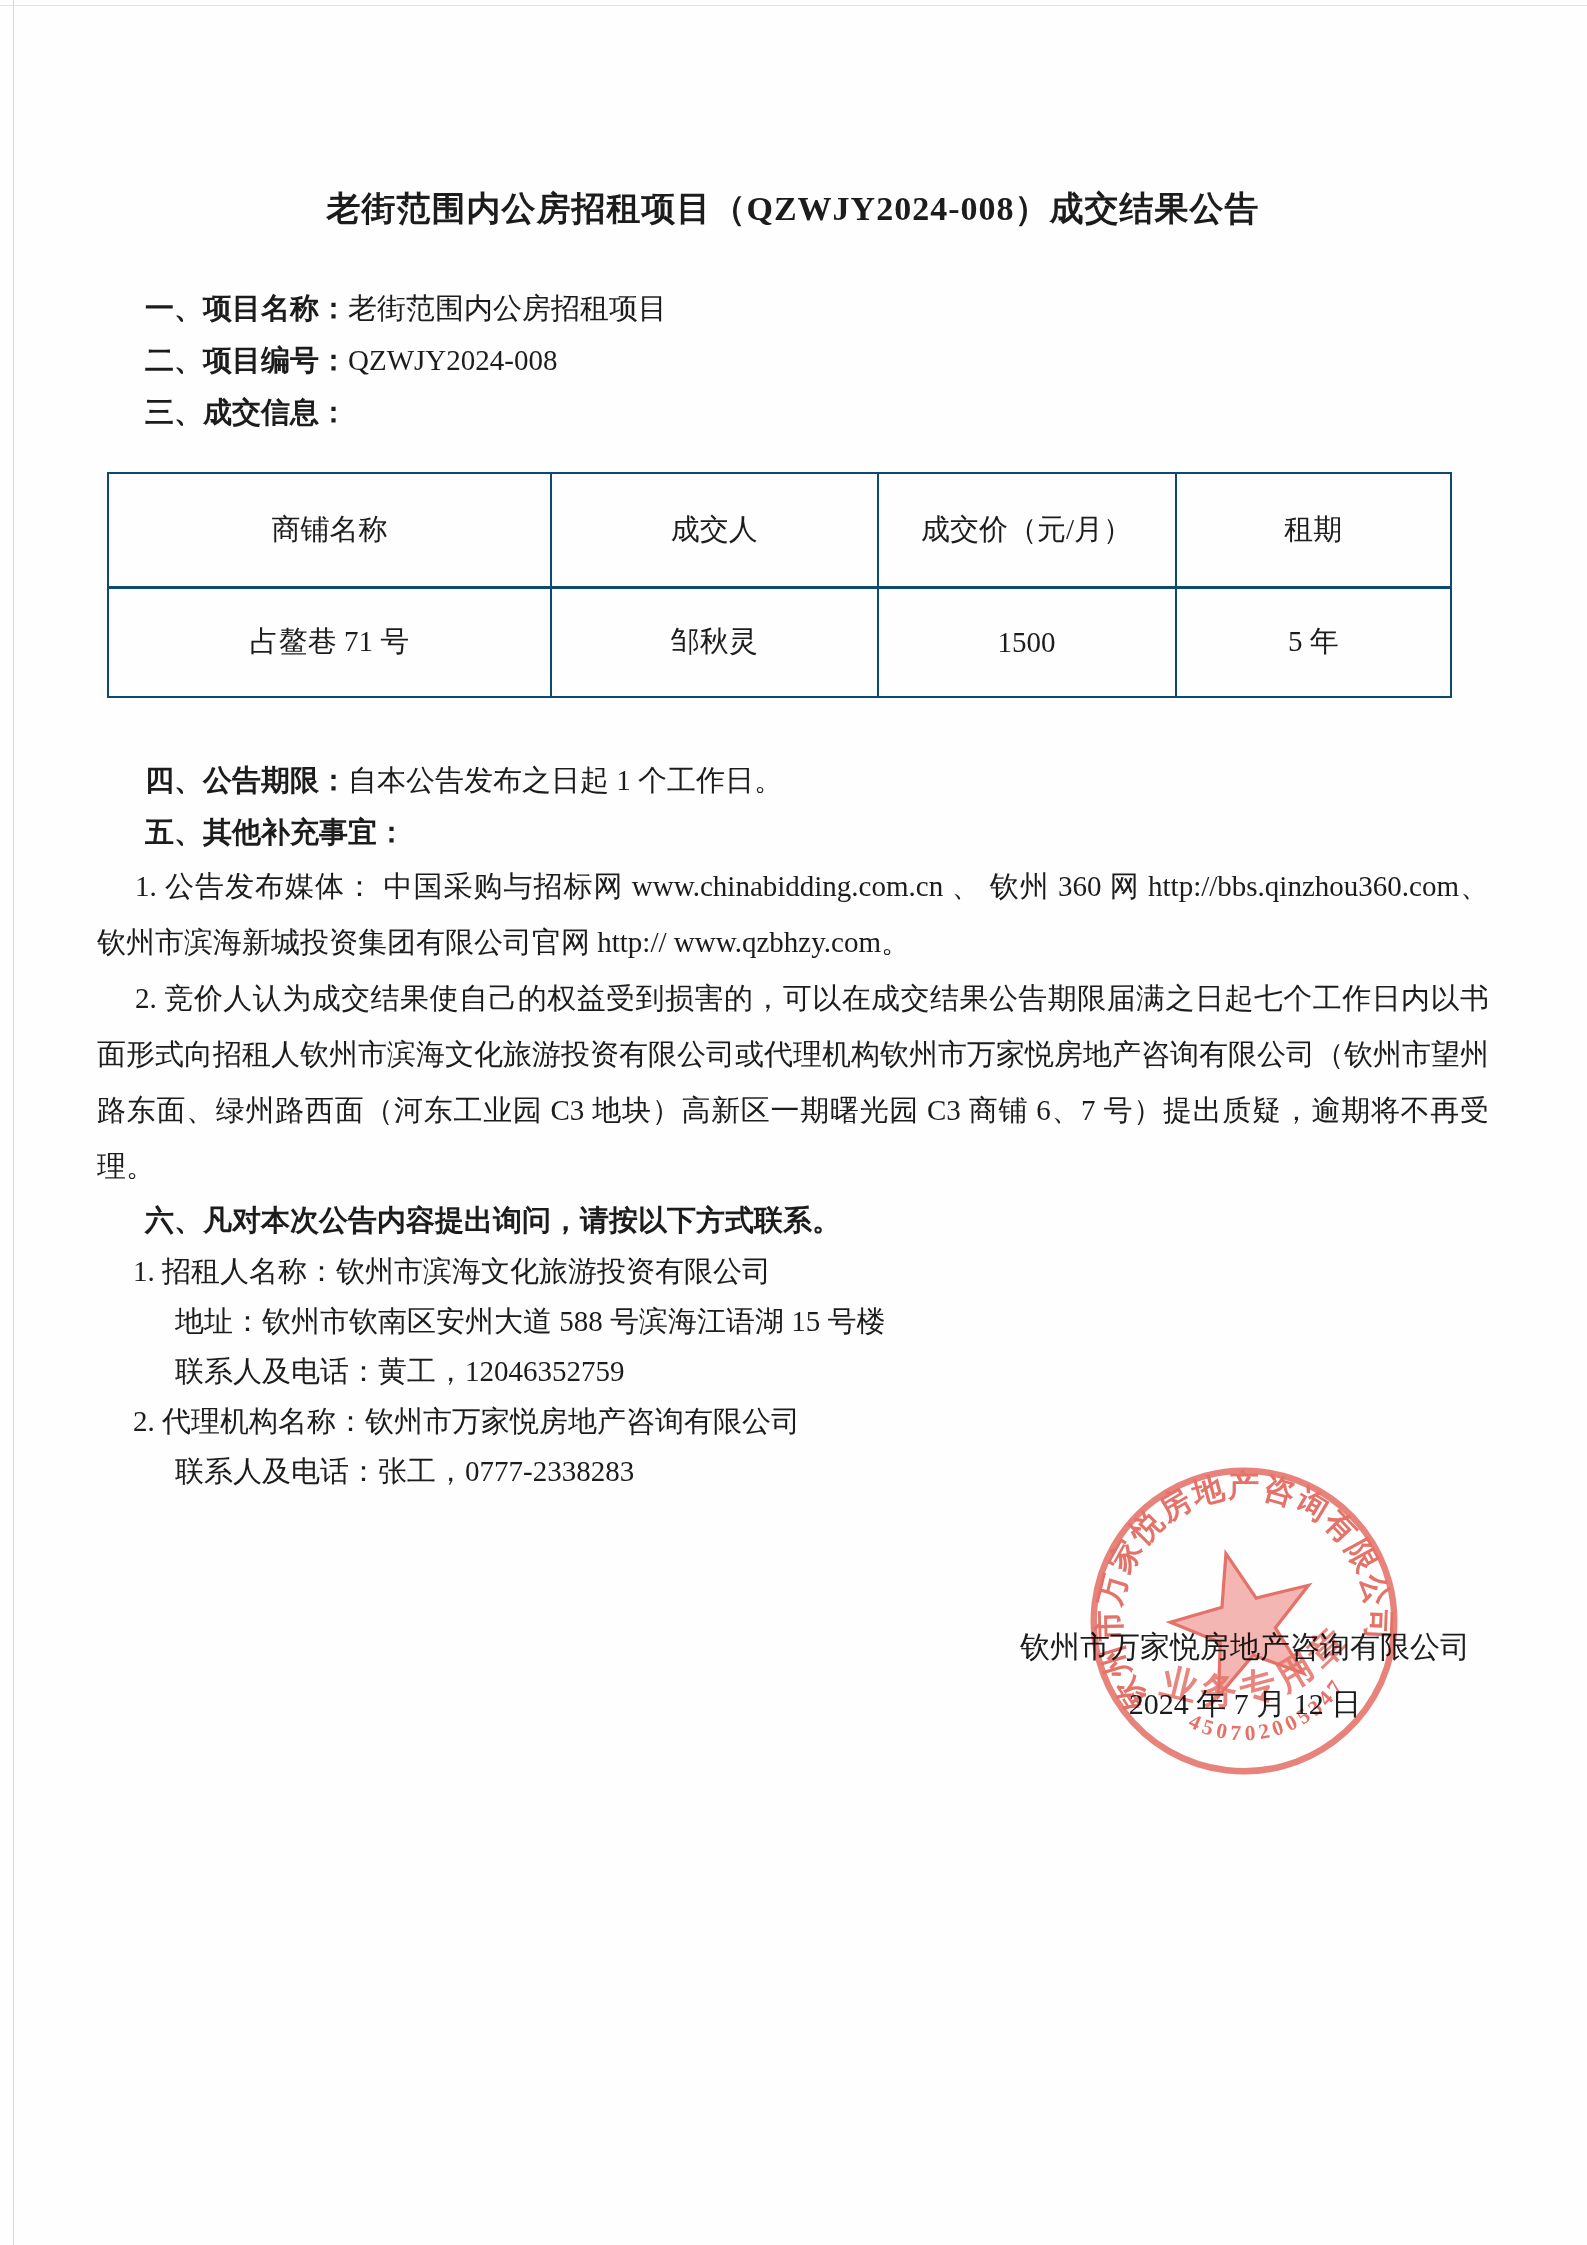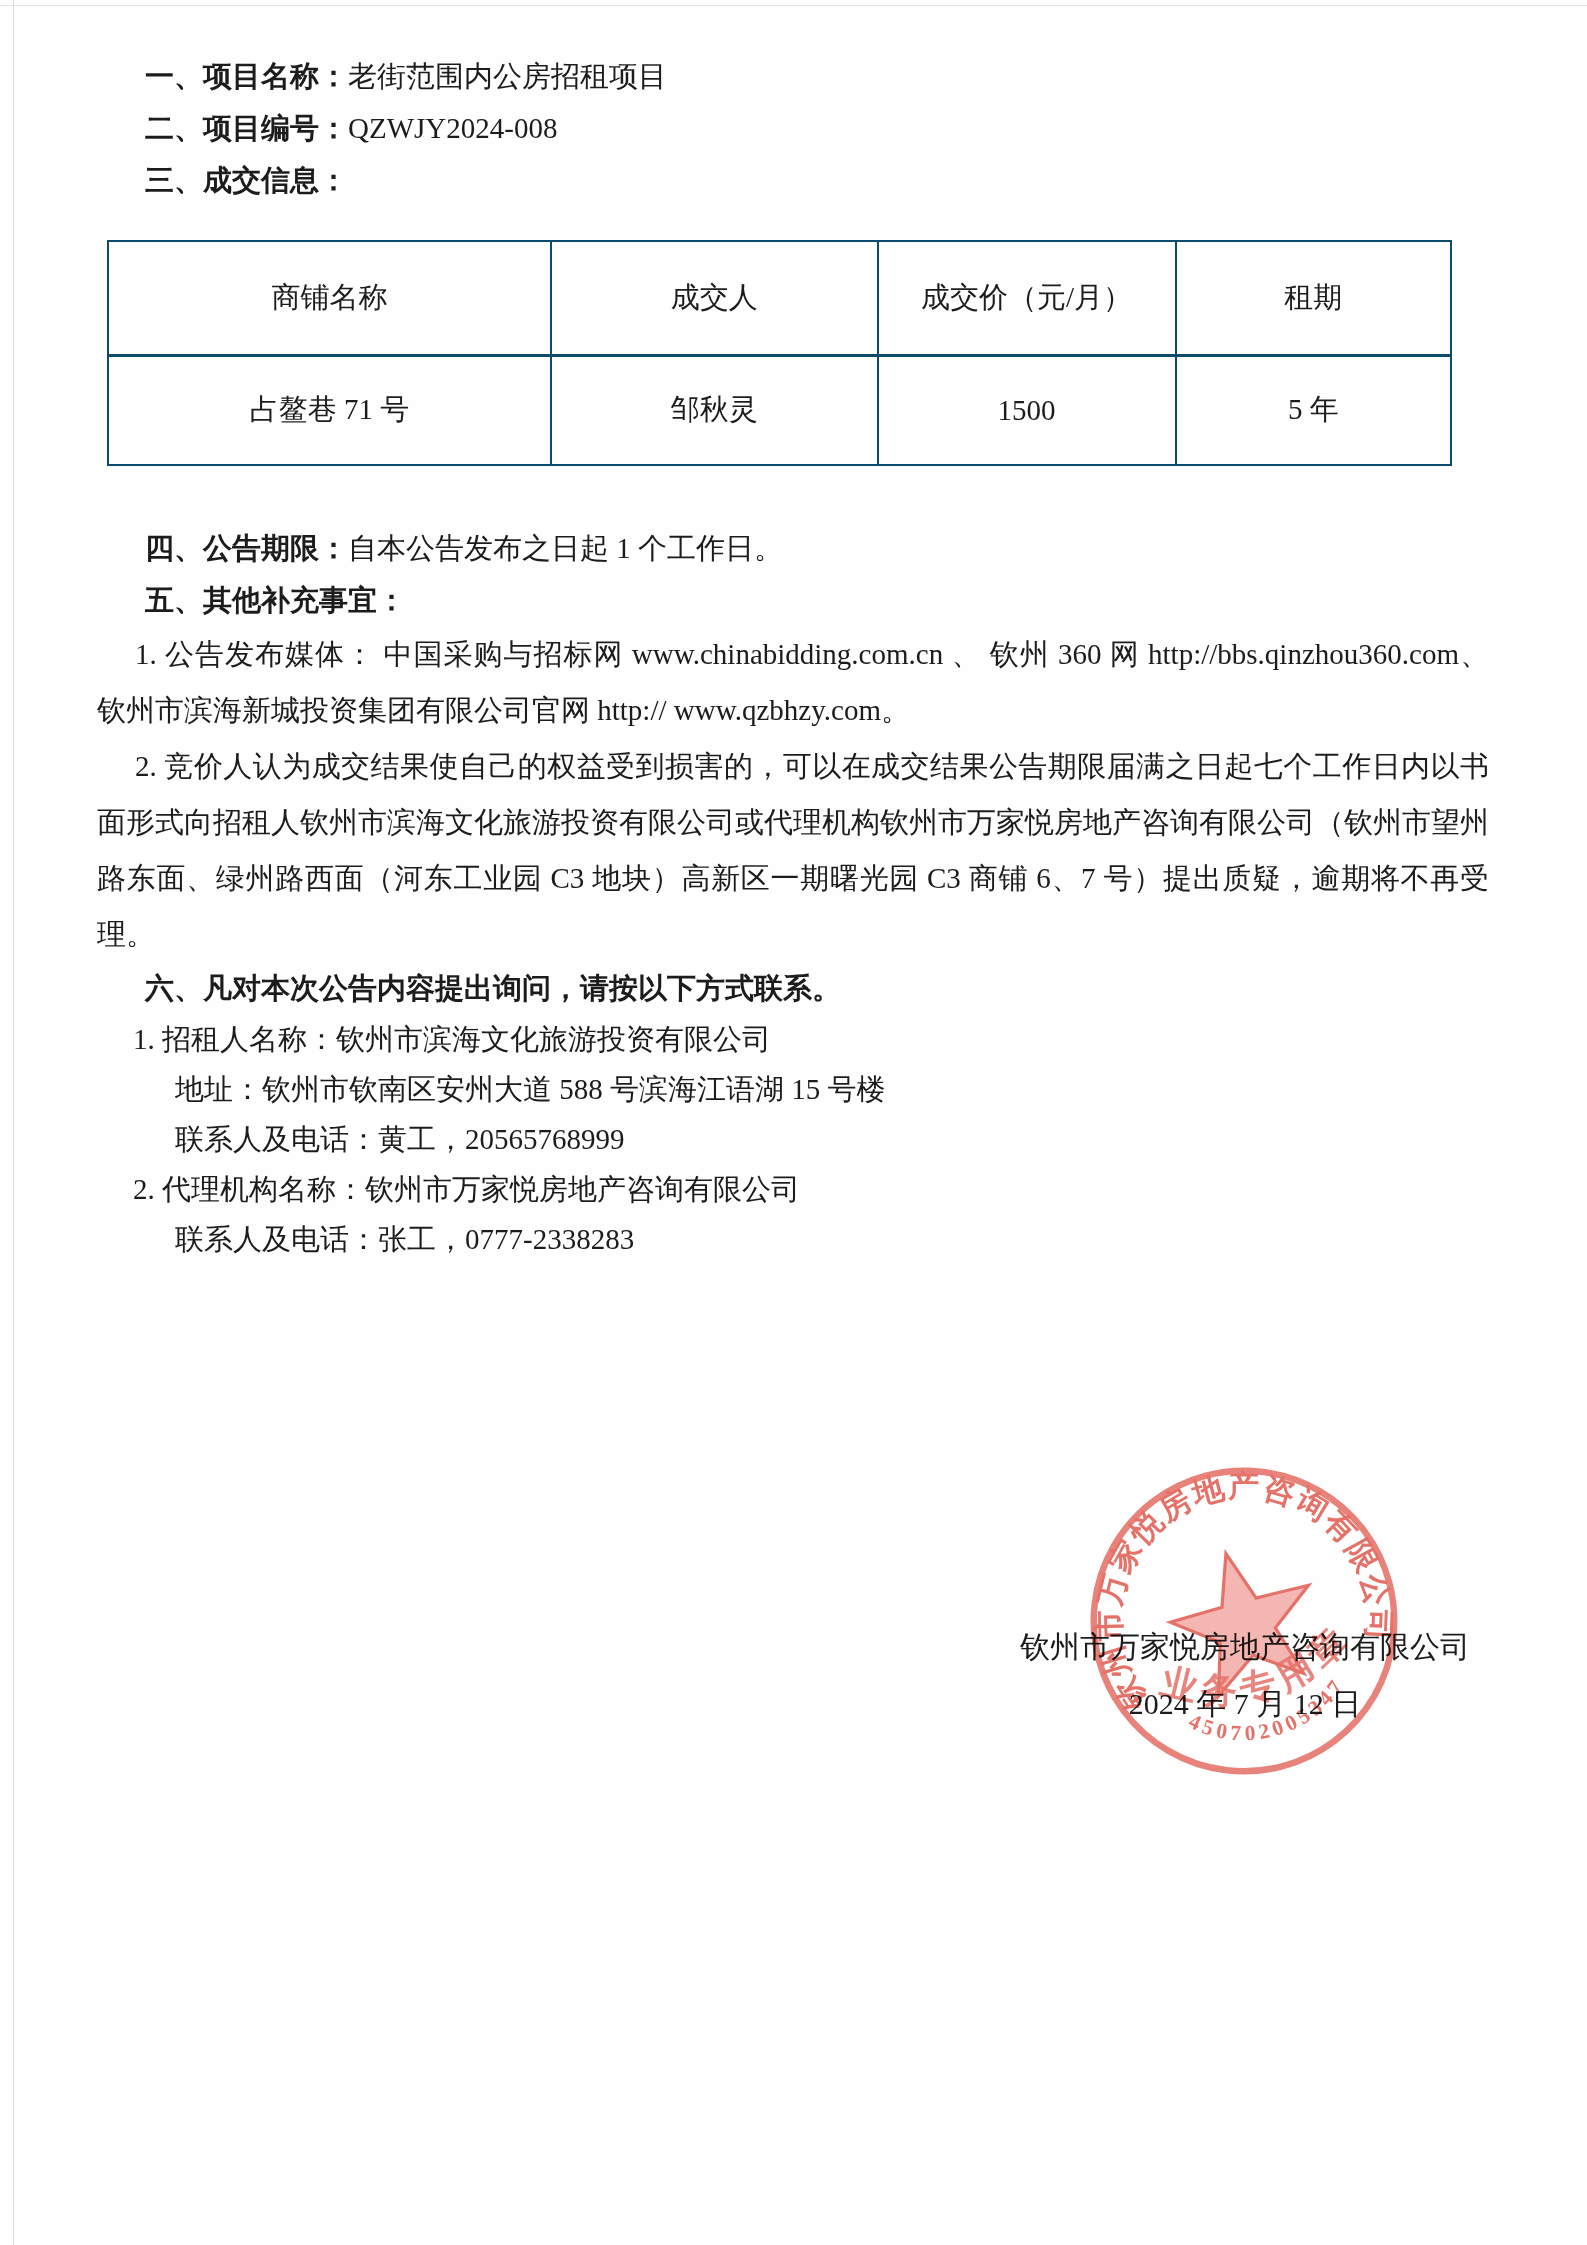--- a/index.html
+++ b/index.html
@@ -65,20 +65,21 @@
 </style>
 </head>
 <body>
 
 <div class="page">
   <div class="scan-edge-left"></div>
   <div class="scan-edge-top"></div>
 
   <div class="content">
 
+    <div class="doc-title">老街范围内公房招租项目（QZWJY2024-008）成交结果公告</div>
 
     <div class="intro">
       <div class="line">
         <span class="lbl-b">一、项目名称：</span><span>老街范围内公房招租项目</span>
       </div>
       <div class="line">
         <span class="lbl-b">二、项目编号：</span><span>QZWJY2024-008</span>
       </div>
       <div class="line">
         <span class="lbl-b">三、成交信息：</span>
@@ -111,21 +112,21 @@
     <div class="line lbl-b">五、其他补充事宜：</div>
 
     <p class="para" style="margin:0;">1. 公告发布媒体： 中国采购与招标网 www.chinabidding.com.cn 、 钦州 360 网 http://bbs.qinzhou360.com、钦州市滨海新城投资集团有限公司官网 http:// www.qzbhzy.com。</p>
 
     <p class="para" style="margin:0;">2. 竞价人认为成交结果使自己的权益受到损害的，可以在成交结果公告期限届满之日起七个工作日内以书面形式向招租人钦州市滨海文化旅游投资有限公司或代理机构钦州市万家悦房地产咨询有限公司（钦州市望州路东面、绿州路西面（河东工业园 C3 地块）高新区一期曙光园 C3 商铺 6、7 号）提出质疑，逾期将不再受理。</p>
 
     <div class="line lbl-b">六、凡对本次公告内容提出询问，请按以下方式联系。</div>
 
     <div class="six-line ind-1">1. 招租人名称：钦州市滨海文化旅游投资有限公司</div>
     <div class="six-line ind-2">地址：钦州市钦南区安州大道 588 号滨海江语湖 15 号楼</div>
-    <div class="six-line ind-2">联系人及电话：黄工，20565768999</div>
+    <div class="six-line ind-2">联系人及电话：黄工，12046352759</div>
 
     <div class="six-line ind-1">2. 代理机构名称：钦州市万家悦房地产咨询有限公司</div>
     <div class="six-line ind-2">联系人及电话：张工，0777-2338283</div>
 
   </div>
 
   <div class="signature">
     <div>钦州市万家悦房地产咨询有限公司</div>
     <div>2024 年 7 月 12 日</div>
   </div>

